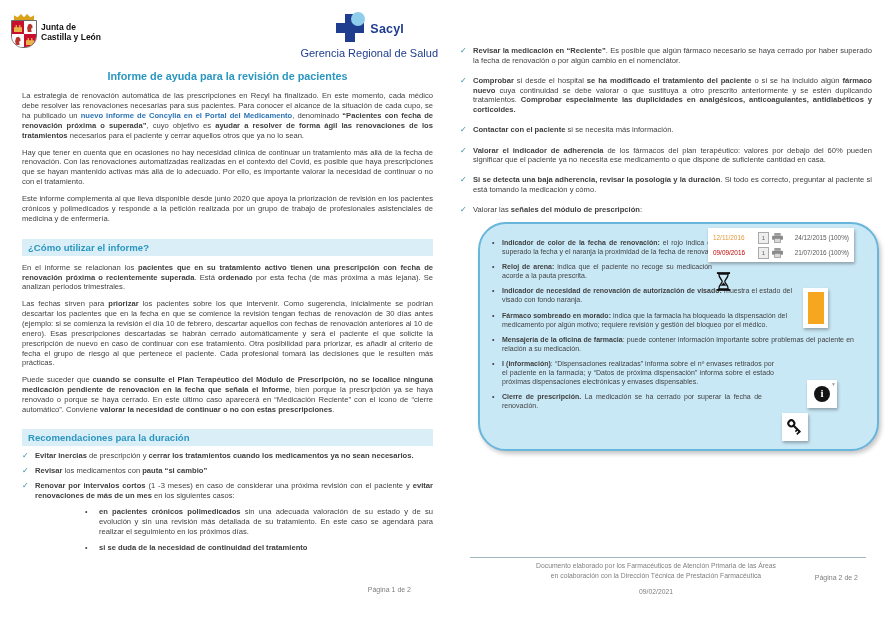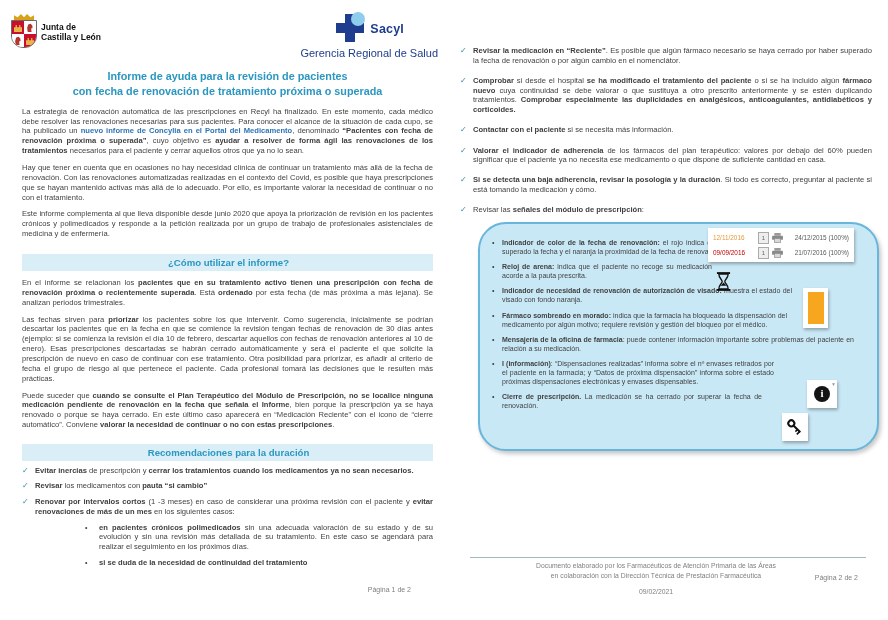--- a/index.html
+++ b/index.html
@@ -35,21 +35,21 @@
   .sacyl-name{color:#1F3D8F;font-weight:bold;font-size:12.5px;letter-spacing:.2px;}
   .sacyl-sub{color:#1F3D8F;font-size:11px;margin-top:3px;}
 
   
   .doc-title{margin-top:13px;text-align:center;color:#2B97C1;font-weight:bold;font-size:10.8px;line-height:1.42;}
   .para{margin:7px 0 0 0;font-size:7.6px;line-height:1.3;text-align:justify;}
   .b{font-weight:bold;}
   .u{}
   .lnk{color:#2E74B5;cursor:pointer;}
   .band{margin-top:15px;background:#D9EEF6;color:#2B97C1;font-weight:bold;font-size:9.6px;
-        padding:3px 4px 3px 6px;text-align:center;}
+        padding:3px 4px 3px 6px;}
   .check-item{display:flex;margin-top:5px;font-size:7.6px;line-height:1.3;}
   .check{flex:none;width:13px;color:#2E8BA0;font-family:"DejaVu Sans",sans-serif;font-size:8px;}
   .check-text{flex:1;text-align:justify;}
   .sub-item{display:flex;margin:6px 0 0 63px;font-size:7.6px;line-height:1.3;}
   .dot-b{flex:none;width:14px;font-size:7px;}
   .sub-text{flex:1;text-align:justify;}
   .pg-footer{position:absolute;right:33px;bottom:27px;font-size:7px;color:#7f7f7f;}
 
   
   .p2 .check-item{margin-bottom:10px;margin-top:0;}
@@ -118,21 +118,20 @@
           </div>
           <span class="sacyl-name">Sacyl</span>
         </div>
         <div class="sacyl-sub">Gerencia Regional de Salud</div>
       </div>
     </div>
 
     <div class="p1-inner">
       <div class="doc-title">
         <div>Informe de ayuda para la revisión de pacientes</div>
-        <div>con fecha de renovación de tratamiento próxima o superada</div>
       </div>
 
       <p class="para"><span>La estrategia de renovación automática de las prescripciones en Recyl ha finalizado. En este momento, cada médico debe resolver las renovaciones necesarias para sus pacientes. Para conocer el alcance de la situación de cada cupo, se ha publicado un </span><span class="b u lnk">nuevo informe de Concylia en el Portal del Medicamento</span><span>, denominado </span><span class="b">“Pacientes con fecha de renovación próxima o superada”</span><span>, cuyo objetivo es </span><span class="b">ayudar a resolver de forma ágil las renovaciones de los tratamientos</span><span> necesarios para el paciente y cerrar aquellos otros que ya no lo sean.</span></p>
       <p class="para"><span>Hay que tener en cuenta que en ocasiones no hay necesidad clínica de continuar un tratamiento más allá de la fecha de renovación. Con las renovaciones automatizadas realizadas en el contexto del Covid, es posible que haya prescripciones que se hayan mantenido activas más allá de lo adecuado. Por ello, es importante valorar la necesidad de continuar o no con el tratamiento.</span></p>
       <p class="para"><span>Este informe complementa al que lleva disponible desde junio 2020 que apoya la priorización de revisión en los pacientes crónicos y polimedicados y responde a la petición realizada por un grupo de trabajo de profesionales asistenciales de medicina y de enfermería.</span></p>
 
       <div class="band">¿Cómo utilizar el informe?</div>
 
       <p class="para"><span>En el informe se relacionan los </span><span class="b">pacientes que en su tratamiento activo tienen una prescripción con fecha de renovación próxima o recientemente superada</span><span>. Está </span><span class="b">ordenado</span><span> por esta fecha (de más próxima a más lejana). Se analizan periodos trimestrales.</span></p>
       <p class="para"><span>Las fechas sirven para </span><span class="b">priorizar</span><span> los pacientes sobre los que intervenir. Como sugerencia, inicialmente se podrían descartar los pacientes que en la fecha en que se comience la revisión tengan fechas de renovación de 30 días antes (ejemplo: si se comienza la revisión el día 10 de febrero, descartar aquellos con fechas de renovación anteriores al 10 de enero). Esas prescripciones descartadas se habrán cerrado automáticamente y será el paciente el que solicite la prescripción de nuevo en caso de continuar con ese tratamiento. Otra posibilidad para priorizar, es añadir al criterio de fecha el grupo de riesgo al que pertenece el paciente. Cada profesional tomará las decisiones que le resulten más prácticas.</span></p>
@@ -183,21 +182,21 @@
       <div class="check-item">
         <span class="check">✓</span>
         <div class="check-text"><span class="b">Valorar el indicador de adherencia</span><span> de los fármacos del plan terapéutico: valores por debajo del 60% pueden significar que el paciente ya no necesita ese medicamento o que dispone de suficiente cantidad en casa.</span></div>
       </div>
       <div class="check-item">
         <span class="check">✓</span>
         <div class="check-text"><span class="b">Si se detecta una baja adherencia, revisar la posología y la duración</span><span>. Si todo es correcto, preguntar al paciente si está tomando la medicación y cómo.</span></div>
       </div>
       <div class="check-item">
         <span class="check">✓</span>
-        <div class="check-text"><span>Revisar las </span><span class="b u">señales del módulo de prescripción</span><span>:</span></div>
+        <div class="check-text"><span>Valorar las </span><span class="b u">señales del módulo de prescripción</span><span>:</span></div>
       </div>
     </div>
 
     <div class="info-box">
       <div class="box-pad"></div>
       <div class="box-item">
         <span class="dot-b">•</span>
         <div class="bi-text" style="max-width:238px"><span class="b">Indicador de color de la fecha de renovación:</span><span> el rojo indica que se ha superado la fecha y el naranja la proximidad de la fecha de renovación.</span></div>
       </div>
       <div class="box-item">

